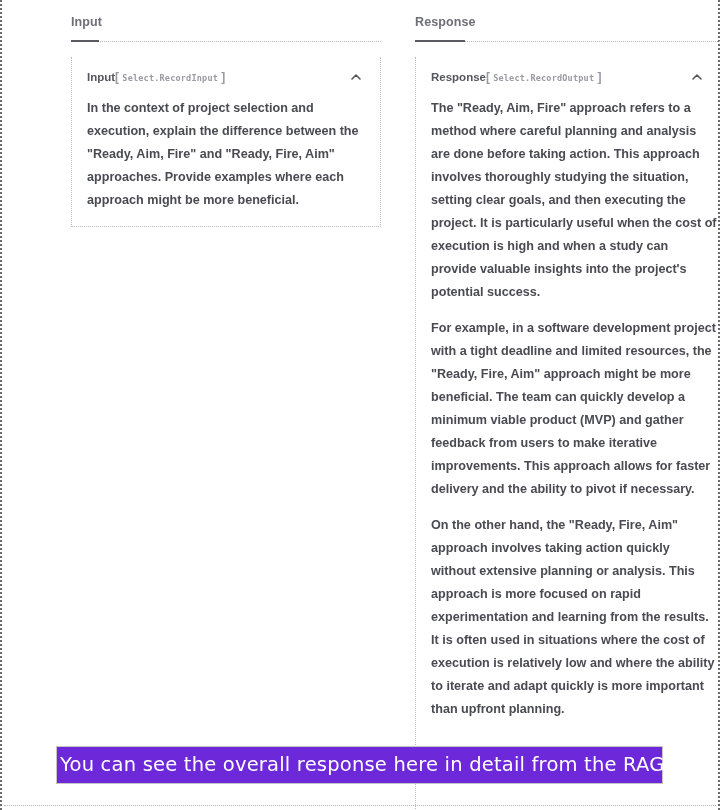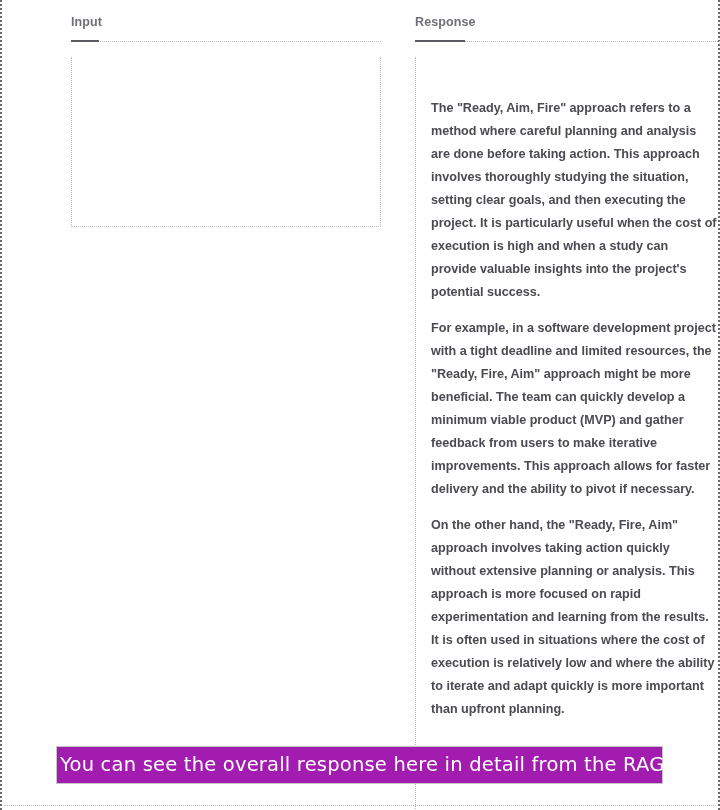--- a/index.html
+++ b/index.html
@@ -106,21 +106,21 @@
     .card-body p {
       margin: 0 0 13px 0;
     }
 
     .caption {
       position: absolute;
       left: 56px;
       top: 746px;
       width: 607px;
       height: 38px;
-      background: #a21caf;
+      background: #6d28d9;
       border: 1px solid #c5c5c5;
       box-sizing: border-box;
       color: #ffffff;
       font-family: "DejaVu Sans", sans-serif;
       font-size: 19.5px;
       line-height: 36px;
       padding-left: 3px;
       white-space: nowrap;
       letter-spacing: 0.2px;
       z-index: 5;
@@ -131,29 +131,52 @@
 
 <div class="frame"></div>
 <div class="bottom-rule"></div>
 
 <div class="column col-input">
   <div class="tab-header">
     <span class="tab-label">Input</span>
     <div class="tab-underline"></div>
   </div>
   <div class="card">
+    <div class="card-header">
+      <span>Input</span><span class="bracket">[</span>
+      <span class="code">Select.RecordInput</span>
+      <span class="bracket">]</span>
+      <span class="chevron">
+        <svg width="16" height="16" viewBox="0 0 16 16">
+            <path d="M4 10 L8 6 L12 10" fill="none" stroke="#55555e" stroke-width="1.6" stroke-linecap="round" stroke-linejoin="round"></path>
+          </svg>
+      </span>
+    </div>
+    <div class="card-body">
+      <p>In the context of project selection and execution, explain the difference between the "Ready, Aim, Fire" and "Ready, Fire, Aim" approaches. Provide examples where each approach might be more beneficial.</p>
+    </div>
   </div>
 </div>
 
 <div class="column col-response">
   <div class="tab-header">
     <span class="tab-label">Response</span>
     <div class="tab-underline"></div>
   </div>
   <div class="card">
+    <div class="card-header">
+      <span>Response</span><span class="bracket">[</span>
+      <span class="code">Select.RecordOutput</span>
+      <span class="bracket">]</span>
+      <span class="chevron">
+        <svg width="16" height="16" viewBox="0 0 16 16">
+            <path d="M4 10 L8 6 L12 10" fill="none" stroke="#55555e" stroke-width="1.6" stroke-linecap="round" stroke-linejoin="round"></path>
+          </svg>
+      </span>
+    </div>
     <div class="card-body">
       <p>The "Ready, Aim, Fire" approach refers to a method where careful planning and analysis are done before taking action. This approach involves thoroughly studying the situation, setting clear goals, and then executing the project. It is particularly useful when the cost of execution is high and when a study can provide valuable insights into the project's potential success.</p>
       <p>For example, in a software development project with a tight deadline and limited resources, the "Ready, Fire, Aim" approach might be more beneficial. The team can quickly develop a minimum viable product (MVP) and gather feedback from users to make iterative improvements. This approach allows for faster delivery and the ability to pivot if necessary.</p>
       <p>On the other hand, the "Ready, Fire, Aim" approach involves taking action quickly without extensive planning or analysis. This approach is more focused on rapid experimentation and learning from the results. It is often used in situations where the cost of execution is relatively low and where the ability to iterate and adapt quickly is more important than upfront planning.</p>
     </div>
   </div>
 </div>
 
 <div class="caption">You can see the overall response here in detail from the RAG.</div>
 

